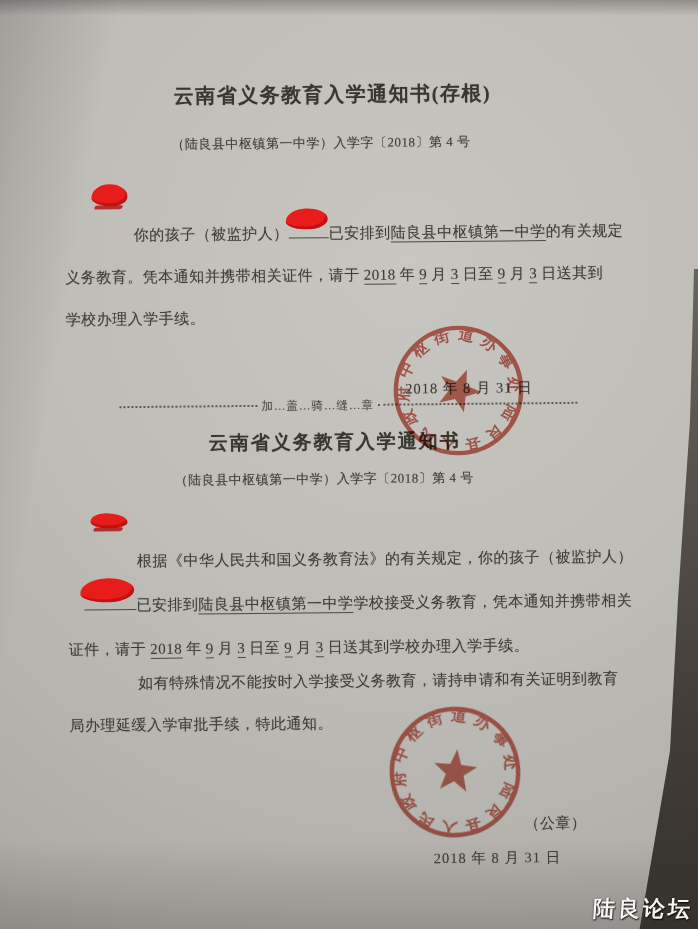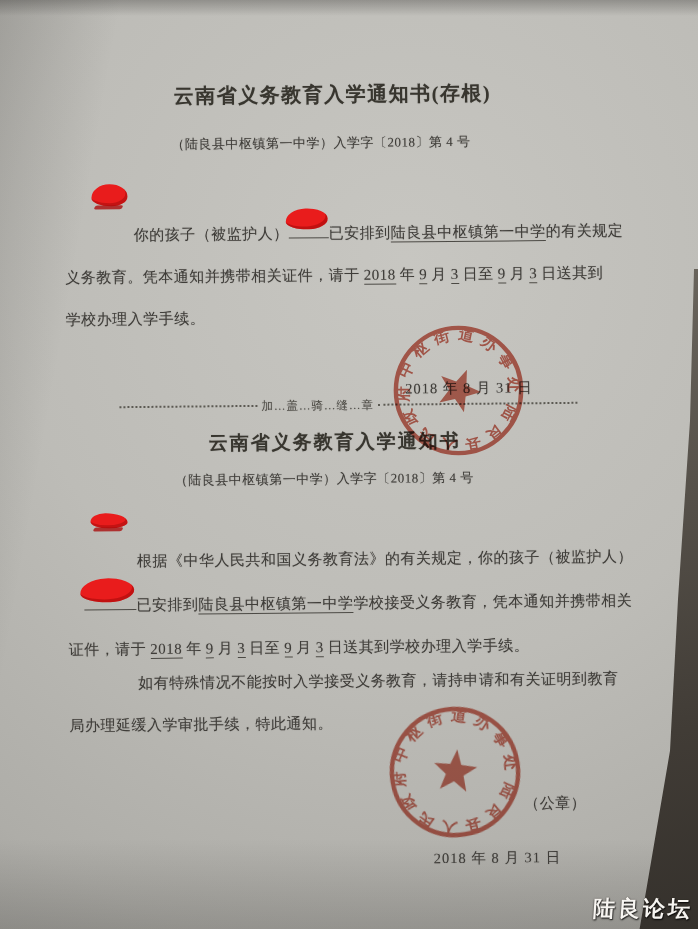--- a/index.html
+++ b/index.html
@@ -97,21 +97,21 @@
       <span>证件，请于</span><span class="u num">2018</span><span>年</span><span class="u num">9</span><span>月</span><span class="u num">3</span><span>日至</span><span class="u num">9</span><span>月</span><span class="u num">3</span><span>日送其到学校办理入学手续。</span>
     </div>
 
     <div class="line" style="left:136px;top:672px">
       <span>如有特殊情况不能按时入学接受义务教育，请持申请和有关证明到教育</span>
     </div>
     <div class="line" style="left:67px;top:714px">
       <span>局办理延缓入学审批手续，特此通知。</span>
     </div>
 
-    <div class="line" style="left:521px;top:796px;font-size:15px">（公章）</div>
+    <div class="line" style="left:521px;top:816px;font-size:15px">（公章）</div>
 
     <div class="dateline" style="left:430px;top:850px">2018 年 8 月 31 日</div>
   </div>
 
   <svg class="stamp" style="left:390px;top:322px" width="137" height="137" viewBox="0 0 140 140">
     <circle cx="70" cy="70" r="64" fill="none" stroke="#c44a38" stroke-width="4.5"></circle>
     <polygon transform="rotate(22 70 70)" fill="#c3503d" points="70,47 75.6,62.3 91.9,62.9 79,72.9 83.5,88.6 70,79.5 56.5,88.6 61,72.9 48.1,62.9 64.4,62.3"></polygon>
     <defs>
         <path id="tc1" d="M 18,70 a 52,52 0 1,1 104,0 a 52,52 0 1,1 -104,0" fill="none"></path>
       </defs>

